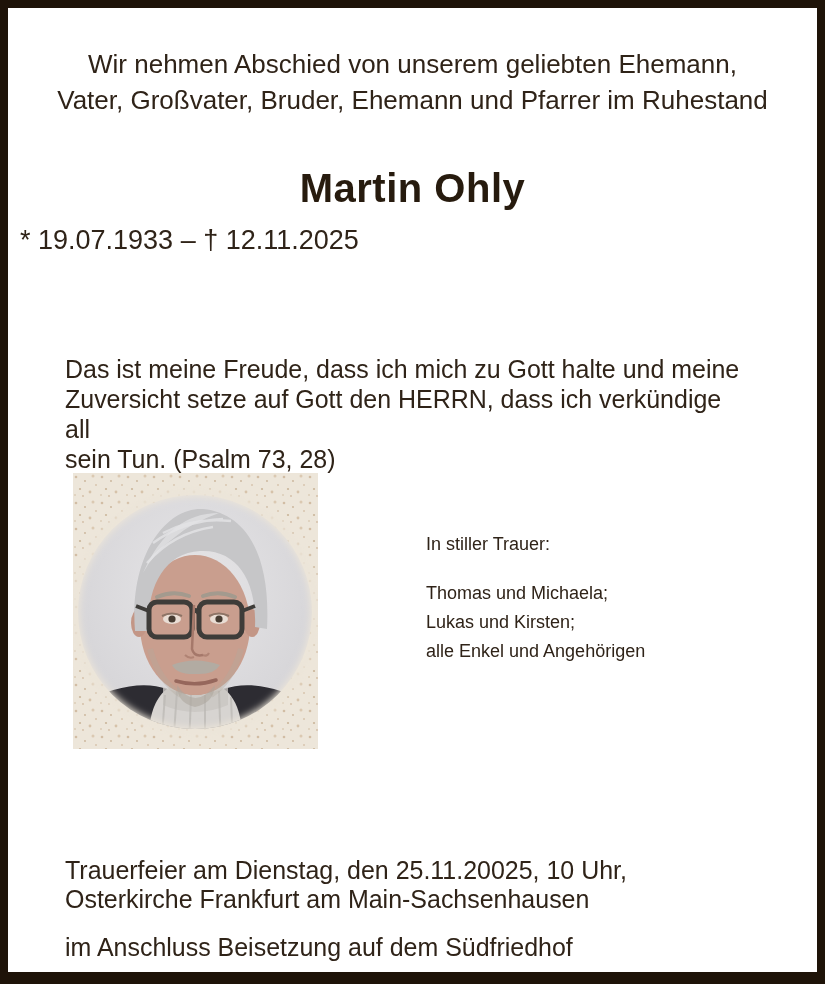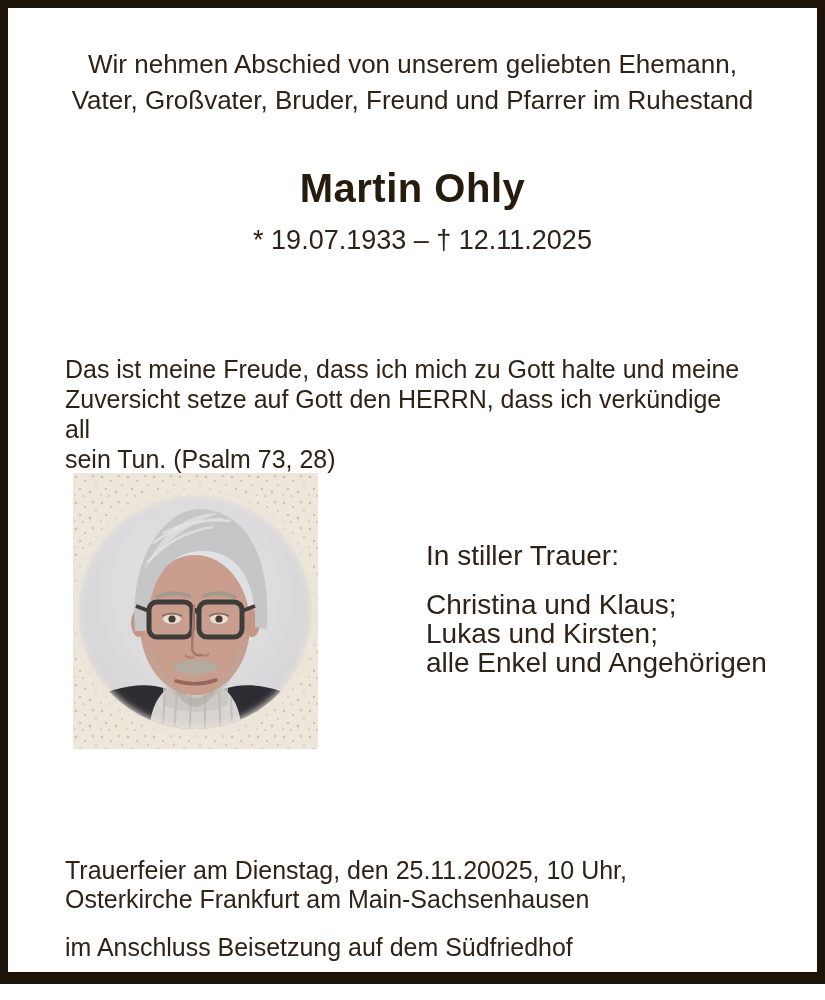--- a/index.html
+++ b/index.html
@@ -32,63 +32,61 @@
     text-align: center;
     font-size: 40px;
     font-weight: bold;
     line-height: 50px;
     color: #271b0e;
     letter-spacing: 0.5px;
   }
   .life-dates {
     position: absolute;
     top: 216px; left: 12px; right: 0;
-    text-align: center;
     font-size: 27px;
     line-height: 32px;
-    margin-left: 8px;
   }
   .scripture {
     position: absolute;
     top: 346px; left: 57px; right: 40px;
     font-size: 26px;
     line-height: 30px;
     transform: scaleX(0.96);
     transform-origin: left center;
   }
   .photo-wrap {
     position: absolute;
     top: 465px; left: 65px;
     width: 245px; height: 276px;
   }
   .mourning {
     position: absolute;
-    top: 533px; left: 418px;
-    font-size: 28px;
+    top: 522px; left: 418px;
+    font-size: 18px;
     line-height: 29px;
   }
   .mourning .heading { margin-bottom: 20px; }
   .funeral {
     position: absolute;
     top: 848px; left: 57px; right: 40px;
     font-size: 26px;
     line-height: 29px;
     transform: scaleX(0.96);
     transform-origin: left center;
   }
   .funeral .burial-line { margin-top: 19px; }
 </style>
 </head>
 <body>
 
 <div class="page">
 
   <div class="intro txt">
     <div>Wir nehmen Abschied von unserem geliebten Ehemann,</div>
-    <div>Vater, Großvater, Bruder, Freund und Pfarrer im Ruhestand</div>
+    <div>Vater, Großvater, Bruder, Ehemann und Pfarrer im Ruhestand</div>
   </div>
 
   <div class="deceased-name">Martin Ohly</div>
 
   <div class="life-dates txt">* 19.07.1933 – † 12.11.2025</div>
 
   <div class="scripture txt">
     <div>Das ist meine Freude, dass ich mich zu Gott halte und meine</div>
     <div>Zuversicht setze auf Gott den HERRN, dass ich verkündige all</div>
     <div>sein Tun. (Psalm 73, 28)</div>
@@ -171,21 +169,21 @@
         <path d="M104,212 Q122,238 142,212 Q141,230 122,234 Q104,230 104,212 Z" fill="#aba49b" opacity="0.55"></path>
         <path d="M77,176 Q86,208 108,222 M168,176 Q159,208 138,222" stroke="#b3a99e" stroke-width="6" fill="none" opacity="0.35"></path>
       </g>
 
       <circle cx="122" cy="139" r="120" fill="none" stroke="#ece5d9" stroke-width="9" filter="url(#softEdge)"></circle>
     </svg>
   </div>
 
   <div class="mourning txt">
     <div class="heading">In stiller Trauer:</div>
-    <div>Christina und Klaus;</div>
+    <div>Thomas und Michaela;</div>
     <div>Lukas und Kirsten;</div>
     <div>alle Enkel und Angehörigen</div>
   </div>
 
   <div class="funeral txt">
     <div>Trauerfeier am Dienstag, den 25.11.20025, 10 Uhr,</div>
     <div>Osterkirche Frankfurt am Main-Sachsenhausen</div>
     <div class="burial-line">im Anschluss Beisetzung auf dem Südfriedhof</div>
   </div>
 

